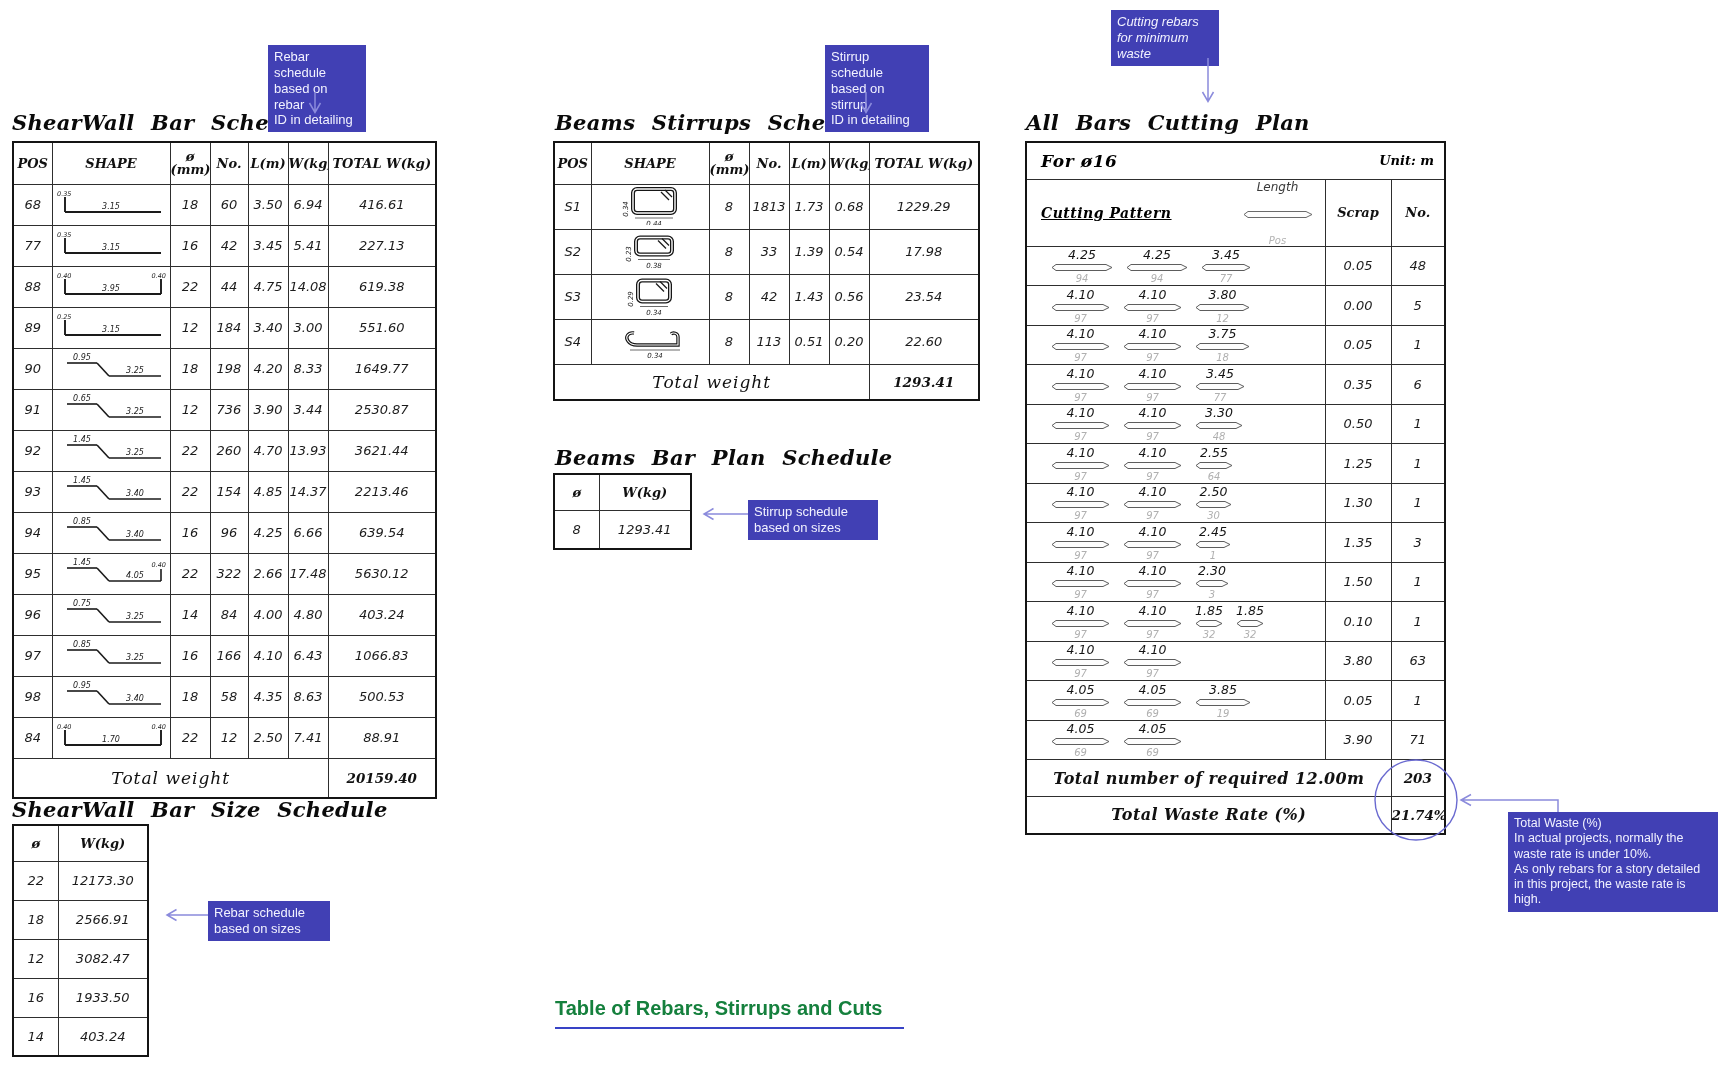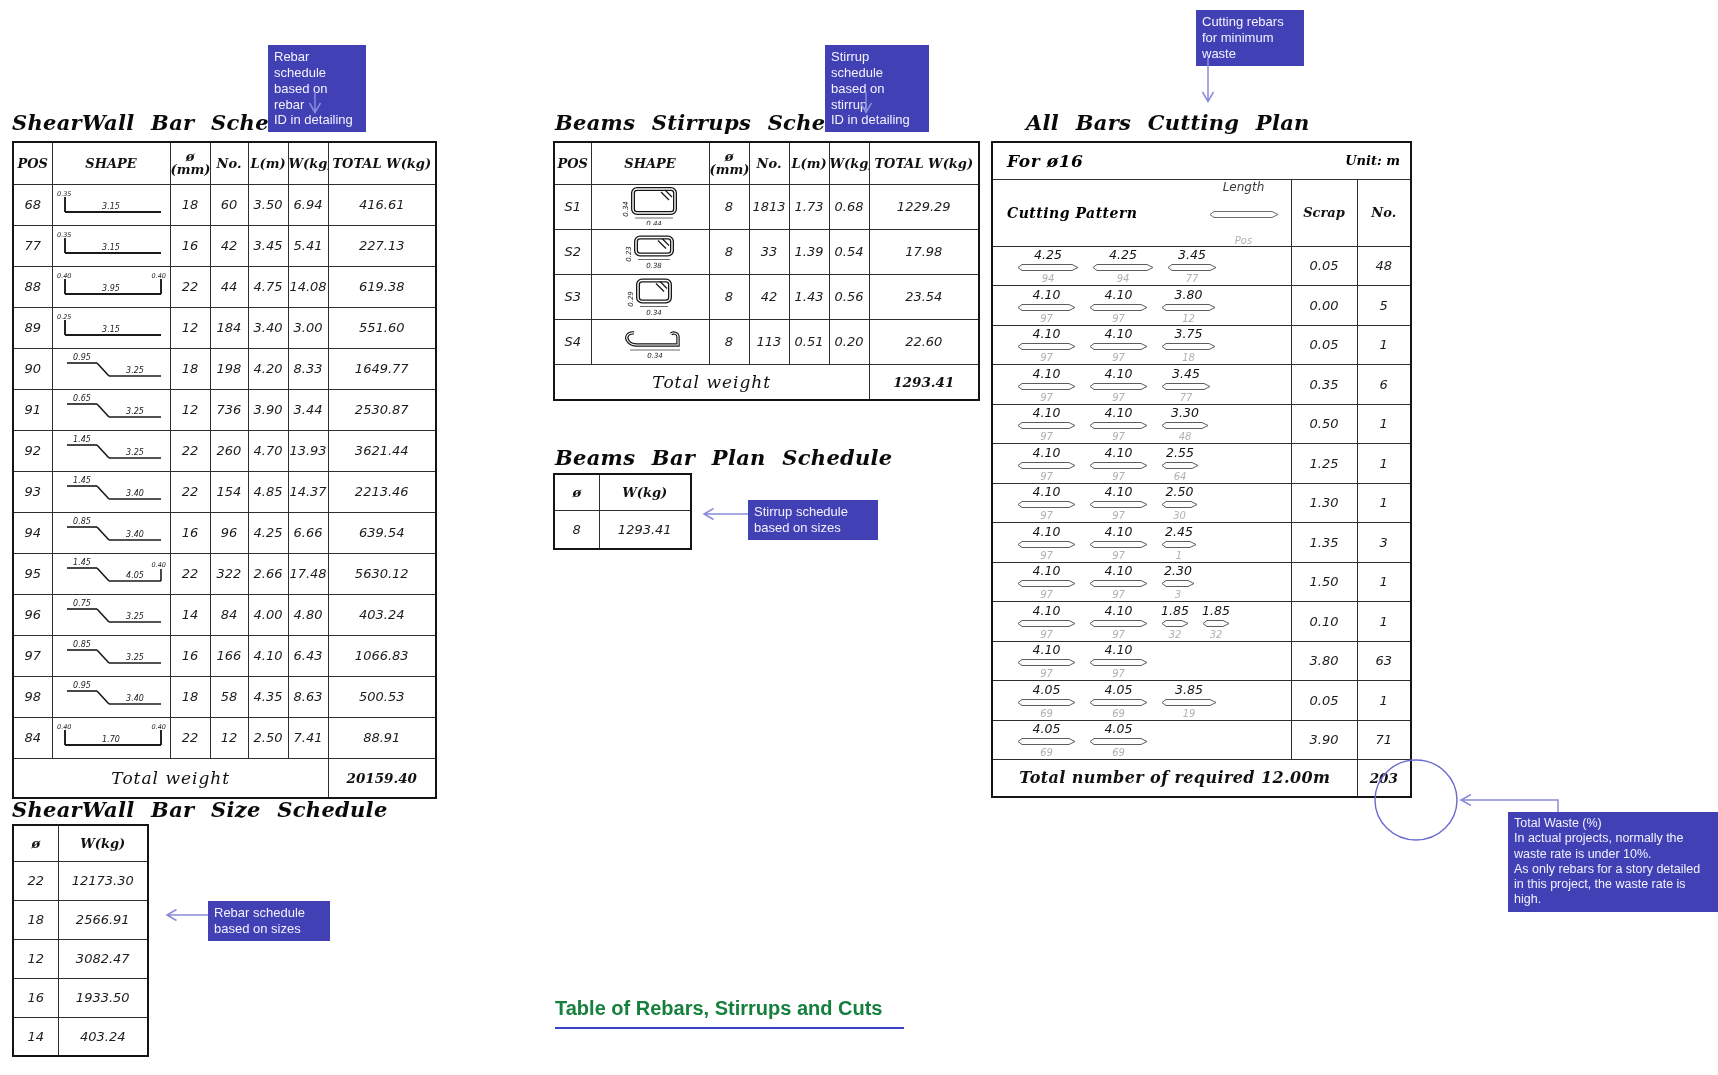--- a/index.html
+++ b/index.html
@@ -13,21 +13,21 @@
   .hdr{font:italic bold 13px "DejaVu Serif",serif;color:#111;}
   .pre{white-space:pre-line;line-height:1.05;}
   .val{font:italic 13px "DejaVu Sans",sans-serif;color:#1c1c1c;}
   .tot-label{font:italic 17px "DejaVu Serif",serif;letter-spacing:1px;text-align:left;padding-left:30px;color:#111;}
   .tot-label2{font:italic bold 16px "DejaVu Serif",serif;letter-spacing:.4px;text-align:left;padding-left:26px;color:#111;}
   .tot-val{font:italic bold 13.5px "DejaVu Serif",serif;color:#111;}
   .for-label{font:italic bold 17px "DejaVu Serif",serif;letter-spacing:.6px;}
   .unit-label{font:italic bold 13px "DejaVu Serif",serif;}
   .row-a{display:flex;align-items:center;justify-content:space-between;padding:0 10px 0 14px;}
   .cp-head{display:flex;align-items:center;padding:0 12px 0 14px;}
-  .cp-label{font:italic bold 14px "DejaVu Serif",serif;letter-spacing:.5px;}
+  .cp-label{font:italic bold 14px "DejaVu Serif",serif;letter-spacing:.5px;text-decoration:underline;}
   .legend{margin-left:auto;display:inline-flex;flex-direction:column;align-items:center;line-height:1;gap:15px;}
   .legend-length{font:italic 12px "DejaVu Sans",sans-serif;color:#3a3a3a;margin-bottom:1px;}
   .legend-pos{font:italic 10px "DejaVu Sans",sans-serif;color:#b3b3b3;margin-top:1px;}
   .pattern-wrap{display:flex;align-items:center;gap:13px;padding-left:24px;}
   .bar{display:inline-flex;flex-direction:column;align-items:center;line-height:1;}
   .bar-len{font:italic 12.5px "DejaVu Sans",sans-serif;color:#141414;margin-bottom:1px;}
   .bar-pos{font:italic 10px "DejaVu Sans",sans-serif;color:#b0b0b0;margin-top:1px;}
 
   .callout{position:absolute;background:#4140b4;color:#f2f2ff;font:13px/1.22 "Liberation Sans",sans-serif;
            padding:4px 6px;white-space:pre-line;}
@@ -434,21 +434,21 @@
     </tr>
   </thead>
   <tbody id="t4body">
       <tr style="height: 39px;">
         <td class="val">8</td>
         <td class="val">1293.41</td>
       </tr>
     </tbody>
 </table>
 
-<table class="tbl" style="left:991px;top:141px;width:419px;">
+<table class="tbl" style="left:1025px;top:141px;width:419px;">
   <colgroup>
       <col style="width:299px">
       <col style="width:66px">
       <col style="width:54px">
     </colgroup>
   <tbody>
     <tr style="height:37px">
       <td colspan="3">
         <div class="row-a">
           <span class="for-label">For  ø16</span>
@@ -843,30 +843,34 @@
         </td>
         <td class="val">3.90</td>
         <td class="val">71</td>
       </tr>
     </tbody>
   <tbody>
     <tr style="height:37px">
       <td class="tot-label2" colspan="2">Total  number  of  required  12.00m</td>
       <td class="tot-val">203</td>
     </tr>
+    <tr style="height:37px">
+      <td class="tot-label2" colspan="2">Total  Waste  Rate  (%)</td>
+      <td class="tot-val">21.74%</td>
+    </tr>
   </tbody>
 </table>
 
 <div class="callout" style="left:268px;top:45px;width:86px;">Rebar schedule
 based on rebar
 ID in detailing</div>
 <div class="callout" style="left:825px;top:45px;width:92px;">Stirrup schedule
 based on stirrup
 ID in detailing</div>
-<div class="callout" style="left:1196px;top:10px;width:96px;">Cutting rebars
+<div class="callout" style="left:1111px;top:10px;width:96px;font-style:italic;">Cutting rebars
 for minimum
 waste</div>
 <div class="callout" style="left:208px;top:901px;width:110px;">Rebar schedule
 based on sizes</div>
 <div class="callout" style="left:748px;top:500px;width:118px;">Stirrup schedule
 based on sizes</div>
 <div class="callout small" style="left:1508px;top:812px;width:198px;">Total Waste (%)
 In actual projects, normally the
 waste rate is under 10%.
 As only rebars for a story detailed

